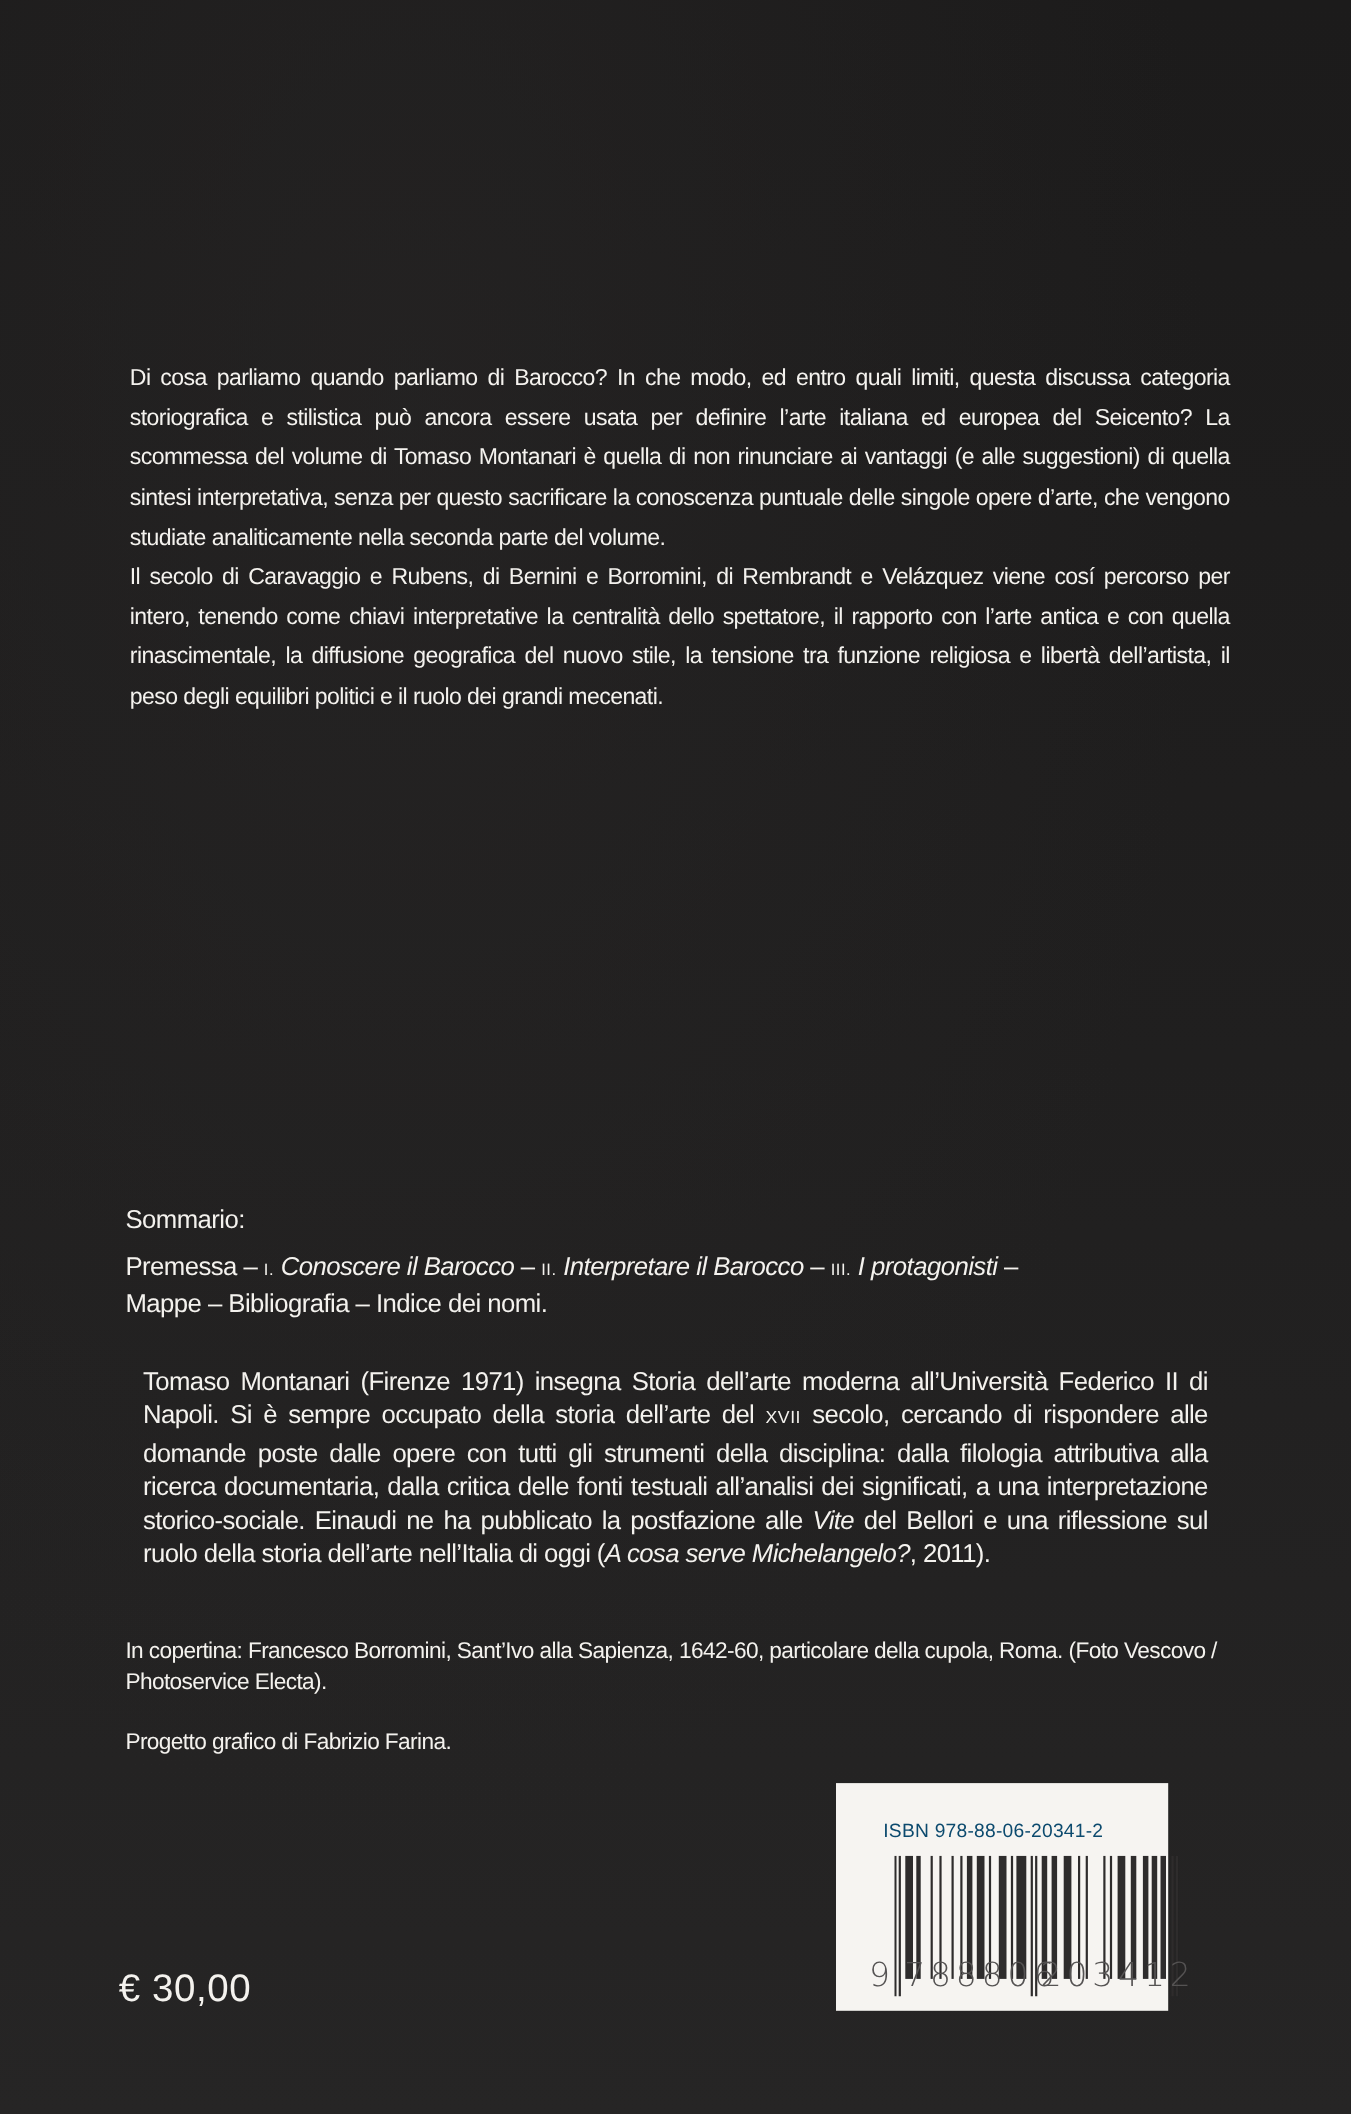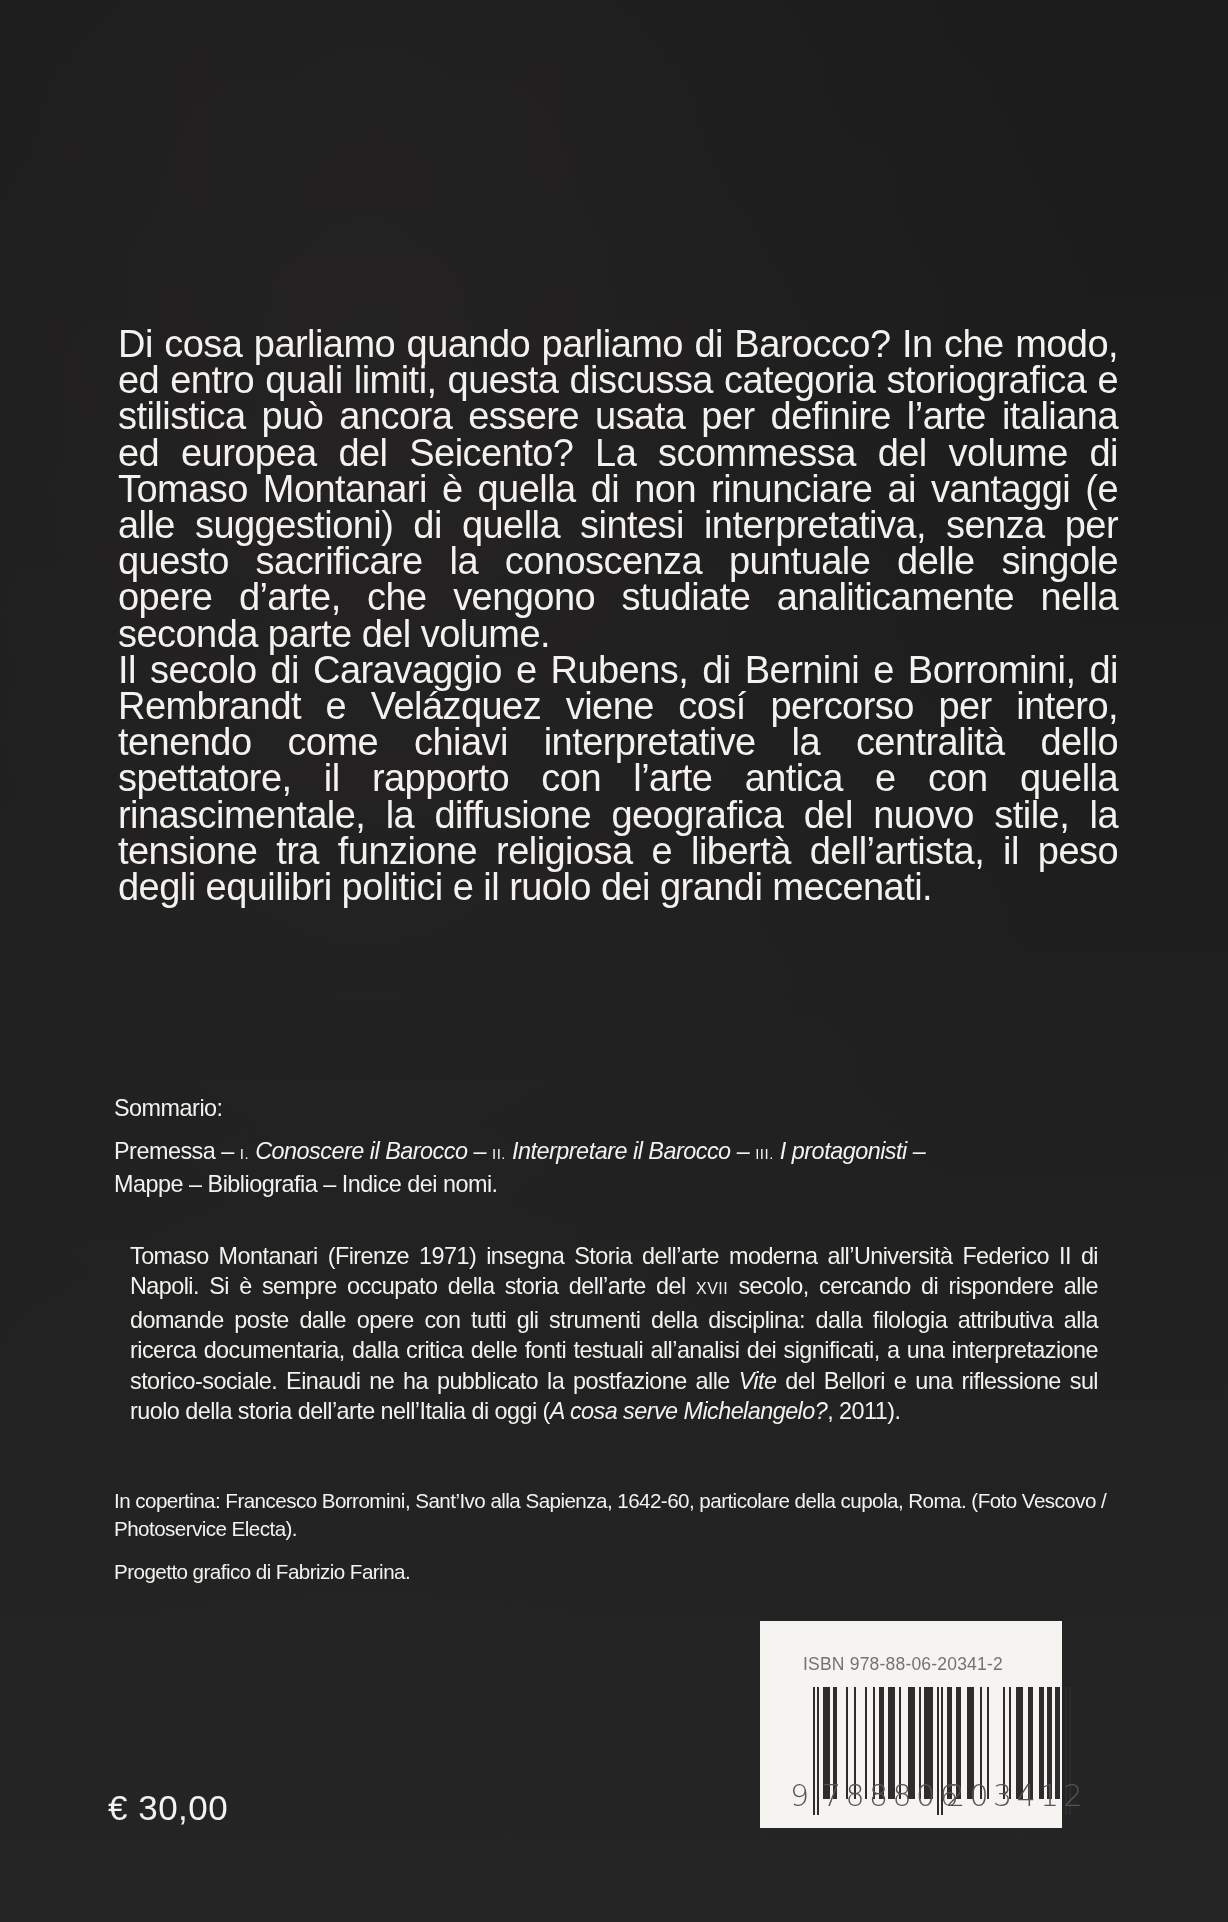--- a/index.html
+++ b/index.html
@@ -31,21 +31,21 @@
       letter-spacing: -0.3px;
     }
     .series .row span + span {
       margin-left: 36px;
     }
     .blurb {
       position: absolute;
       left: 118px;
       top: 326px;
       width: 1000px;
-      font-size: 38px;
+      font-size: 21px;
       line-height: 36.2px;
       letter-spacing: -0.55px;
       word-spacing: 0px;
     }
     .blurb p {
       margin: 0;
       text-align: justify;
       text-align-last: left;
     }
     .sommario {
@@ -82,21 +82,21 @@
     .credits {
       position: absolute;
       left: 114px;
       top: 1487px;
       width: 1000px;
       font-size: 20.6px;
       line-height: 27.5px;
       letter-spacing: -0.55px;
     }
     .credits p { margin: 0; }
-    .credits p.design { margin-top: 16px; }
+    .credits p.design { margin-top: 28px; }
     .price {
       position: absolute;
       left: 108px;
       top: 1788px;
       font-size: 35px;
       letter-spacing: 0.5px;
     }
     .isbn-box {
       position: absolute;
       left: 760px;
@@ -105,21 +105,21 @@
       height: 207px;
       background: #f6f4f1;
       color: #3a3838;
     }
     .isbn-text {
       position: absolute;
       left: 43px;
       top: 33px;
       font-size: 17.5px;
       letter-spacing: 0.2px;
-      color: #737373;
+      color: #0c4a6e;
     }
     .barcode {
       position: absolute;
       left: 53px;
       top: 66px;
       width: 258px;
       height: 128px;
     }
     .barcode-digits {
       position: absolute;

